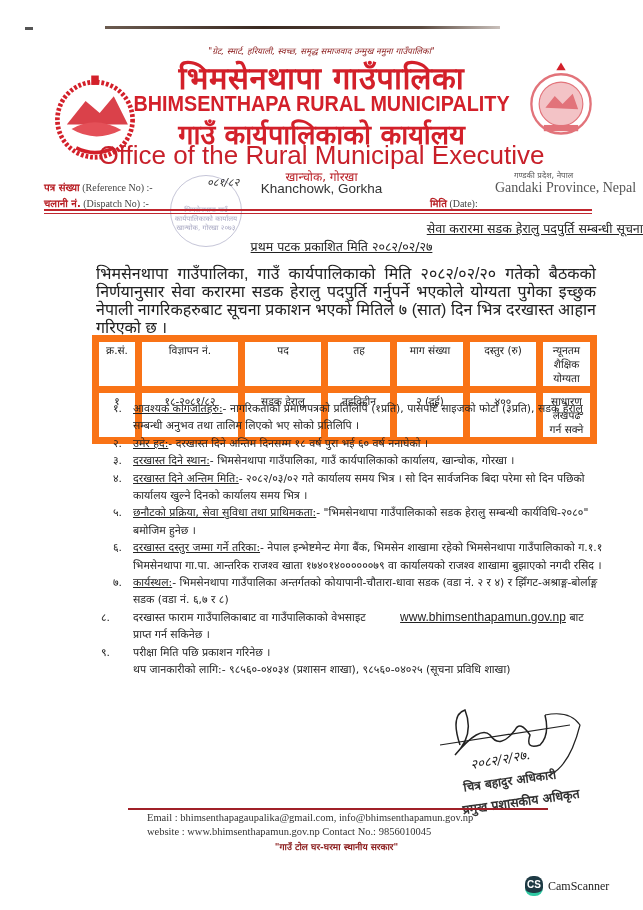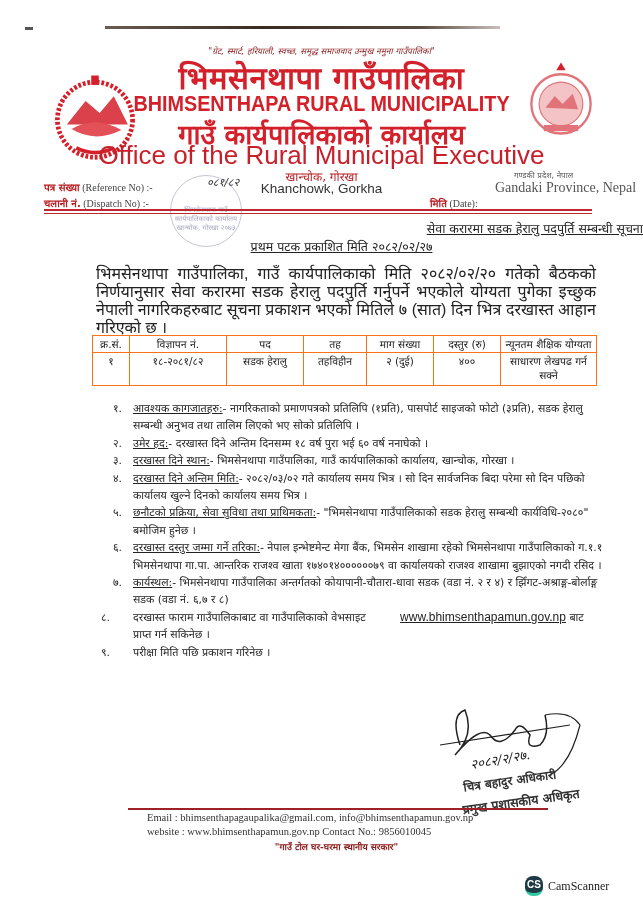--- a/index.html
+++ b/index.html
@@ -24,21 +24,21 @@
   .dispatch .np { color: #b81e24; font-weight: bold; font-family: "DejaVu Sans", sans-serif; }
   .date { position: absolute; left: 430px; top: 196px; font-size: 10px; color: #444; font-family: "Liberation Serif", serif; }
   .date .np { color: #b81e24; font-weight: bold; font-family: "DejaVu Sans", sans-serif; }
   .redrule1 { position: absolute; left: 44px; top: 209px; width: 548px; height: 2px; background: #c0262e; }
   .redrule2 { position: absolute; left: 44px; top: 213px; width: 548px; height: 1px; background: #c0262e; }
   .stamp { position: absolute; left: 170px; top: 175px; width: 72px; height: 72px; border-radius: 50%; border: 1px solid rgba(90,90,140,0.35); color: rgba(90,90,140,0.55); font-size: 7px; font-family: "DejaVu Sans", sans-serif; text-align: center; line-height: 9px; padding-top: 30px; box-sizing: border-box; }
   .title1 { position: absolute; left: 0; width: 643px; top: 220px; text-align: right; font-size: 12.5px; text-decoration: underline; font-family: "DejaVu Sans", sans-serif; }
   .title2 { position: absolute; left: 0; width: 643px; top: 238px; text-align: center; font-size: 12.5px; text-decoration: underline; font-family: "DejaVu Sans", sans-serif; padding-left: 20px; }
   .intro { position: absolute; left: 96px; top: 265px; width: 500px; font-size: 16px; line-height: 18px; text-align: justify; font-family: Liberation Sans, sans-serif; }
   table.vac { position: absolute; left: 92px; top: 335px; width: 505px; border-collapse: collapse; font-size: 10.5px; font-family: "DejaVu Sans", sans-serif; }
-  table.vac th, table.vac td { border: 1px solid #f97316; text-align: center; padding: 1px 3px; font-weight: normal; vertical-align: top; }
+  table.vac th, table.vac td { border: 7px solid #f97316; text-align: center; padding: 1px 3px; font-weight: normal; vertical-align: top; }
   table.vac td { height: 30px; }
   .list { position: absolute; left: 113px; top: 400px; width: 490px; font-size: 10.8px; line-height: 17.4px; font-family: "DejaVu Sans", sans-serif; }
   .item { display: flex; }
   .num { width: 20px; flex: none; }
   .body-t { flex: 1; }
   .lbl { text-decoration: underline; }
   .url { font-family: "Liberation Sans", sans-serif; text-decoration: underline; font-size: 12px; margin-left: 31px; }
   .contact { padding-left: 20px; }
   .sig { position: absolute; left: 420px; top: 705px; width: 200px; height: 90px; }
   .sign-name { position: absolute; left: 463px; top: 772px; font-size: 12px; font-weight: bold; color: #333; transform: rotate(-8deg); font-family: "DejaVu Sans", sans-serif; }
@@ -163,20 +163,21 @@
     <span class="body-t"><span class="lbl">कार्यस्थल:</span><span>- भिमसेनथापा गाउँपालिका अन्तर्गतको कोयापानी-चौतारा-धावा सडक (वडा नं. २ र ४) र झिँगट-अश्राङ्ग-बोर्लाङ्ग सडक (वडा नं. ६,७ र ८)</span></span>
   </div>
   <div class="item" style="margin-left:-12px">
     <span class="num" style="width:32px">८.</span>
     <span class="body-t"><span>दरखास्त फाराम गाउँपालिकाबाट वा गाउँपालिकाको वेभसाइट </span><a class="url">www.bhimsenthapamun.gov.np</a><span> बाट प्राप्त गर्न सकिनेछ ।</span></span>
   </div>
   <div class="item" style="margin-left:-12px">
     <span class="num" style="width:32px">९.</span>
     <span class="body-t">परीक्षा मिति पछि प्रकाशन गरिनेछ ।</span>
   </div>
+  <div class="contact">थप जानकारीको लागि:- ९८५६०-०४०३४ (प्रशासन शाखा), ९८५६०-०४०२५ (सूचना प्रविधि शाखा)</div>
 </div>
 
 <svg class="sig" viewBox="0 0 200 90">
   <path d="M40 40 Q30 10 45 5 Q55 30 35 50 Q60 20 70 30 Q80 45 95 25 Q100 15 110 30 Q105 45 120 40 Q130 30 125 10" stroke="#222" stroke-width="1.5" fill="none"></path>
   <path d="M20 40 L150 20" stroke="#222" stroke-width="1.2"></path>
   <path d="M125 10 Q150 5 160 20 Q150 60 130 70" stroke="#222" stroke-width="1.2" fill="none"></path>
 </svg>
 <div class="sign-date">२०८२/२/२७.</div>
 <div class="sign-name">चित्र बहादुर अधिकारी</div>
 <div class="sign-title">प्रमुख प्रशासकीय अधिकृत</div>

